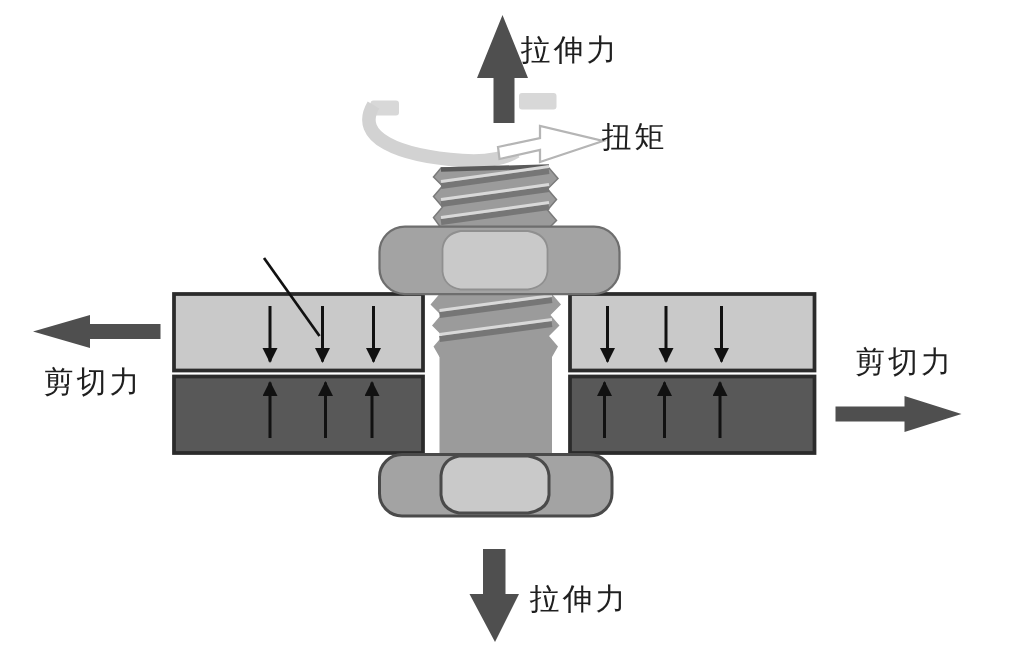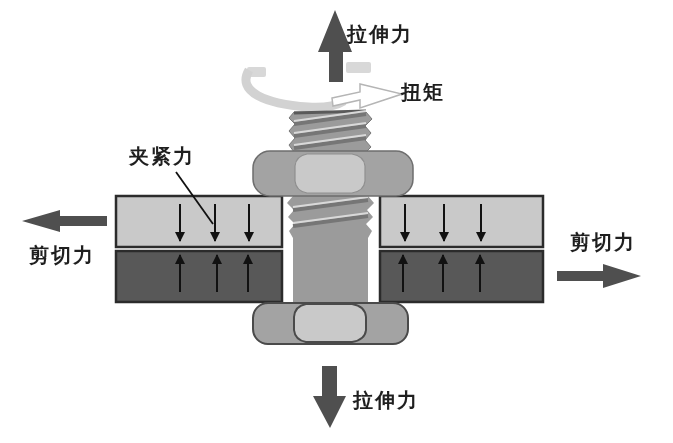--- a/index.html
+++ b/index.html
@@ -7,21 +7,20 @@
     padding: 0;
     background: #ffffff;
     font-family: "Liberation Serif", "DejaVu Serif", serif;
   }
   .stage {
     position: relative;
     width: 673px;
     height: 443px;
     background: #ffffff;
     overflow: hidden;
-    font-weight: bold;
   }
   .stage svg {
     position: absolute;
     left: 0;
     top: 0;
   }
   .lbl {
     position: absolute;
     font-size: 20px;
     letter-spacing: 2px;
@@ -111,17 +110,16 @@
     <line x1="176" y1="172" x2="213" y2="224" stroke="#111111" stroke-width="1.8"></line>
 
     <path d="M22,221 L60,210 L60,216 L107,216 L107,226 L60,226 L60,232 Z" fill="#4f4f4f"></path>
     <path d="M641,276 L603,264 L603,271 L557,271 L557,281 L603,281 L603,288 Z" fill="#4f4f4f"></path>
 
     <path d="M330,428 L313,396 L322,396 L322,366 L337,366 L337,396 L346,396 Z" fill="#4f4f4f"></path>
   </svg>
 
   <div class="lbl lbl-tensile-top">拉伸力</div>
   <div class="lbl lbl-torque">扭矩</div>
-  <div class="lbl lbl-clamp">夹紧力</div>
   <div class="lbl lbl-shear-left">剪切力</div>
   <div class="lbl lbl-shear-right">剪切力</div>
   <div class="lbl lbl-tensile-bottom">拉伸力</div>
 </div>
 
 </body></html>

